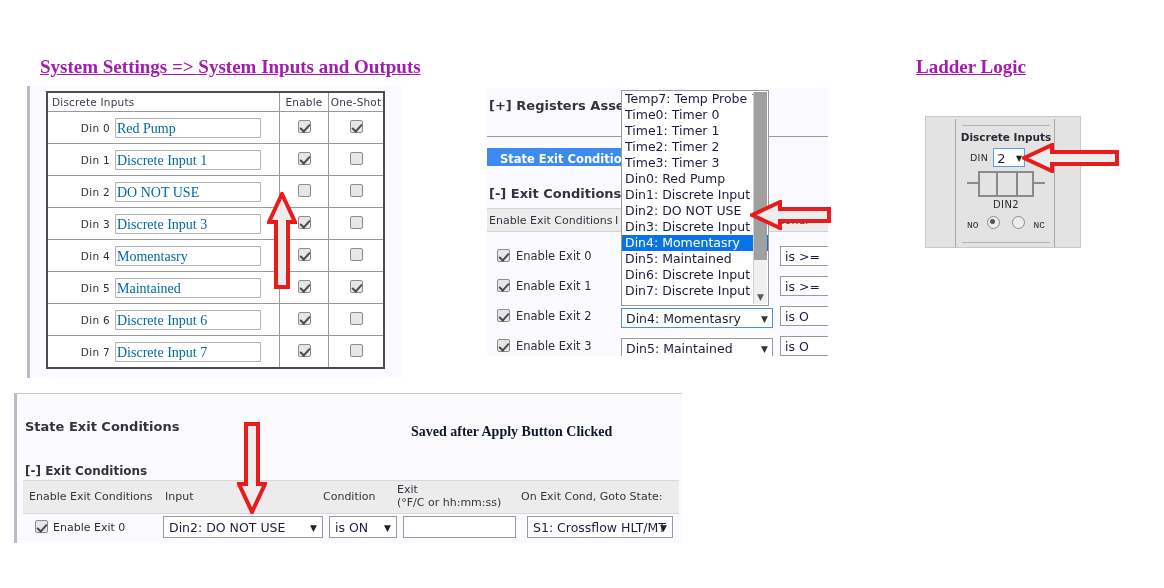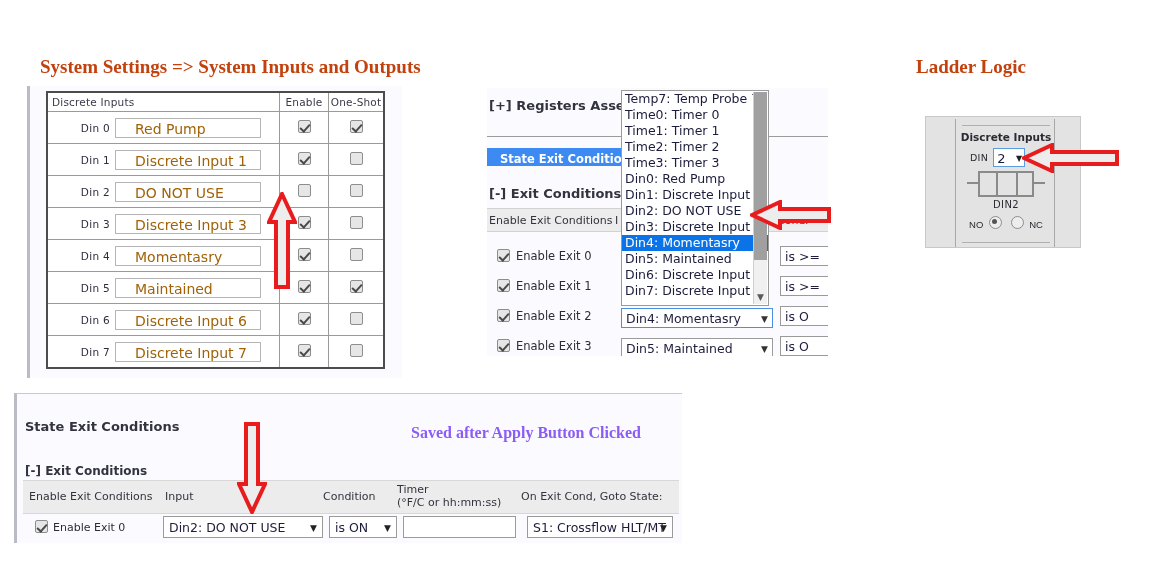--- a/index.html
+++ b/index.html
@@ -12,22 +12,23 @@
   }
   #root { position: relative; width: 1164px; height: 588px; background:#fff; }
 
   .abs { position: absolute; }
 
   
   .section-title {
     font-family: "Liberation Serif", "DejaVu Serif", serif;
     font-weight: bold;
     font-size: 19px;
-    color: #c2410c;
+    color: #a21caf;
     white-space: nowrap;
+    text-decoration: underline;
   }
 
   
   #panel-dio {
     left: 27px; top: 86px; width: 375px; height: 292px;
     background: #fbfbff;
     border-left: 3px solid #b9bcc4;
     box-sizing: border-box;
   }
   #dio-table {
@@ -68,26 +69,27 @@
     vertical-align: middle;
   }
   .din-input {
     display:inline-block;
     width: 146px;
     height: 20px;
     line-height: 20px;
     border: 1px solid #b5b5b5;
     background:#fff;
     font-size: 14px;
-    color:#a16207;
-    padding-left: 19px;
+    color:#0369a1;
+    padding-left: 1px;
     box-sizing: border-box;
     vertical-align: middle;
     overflow:hidden;
     white-space:nowrap;
+    font-family:Liberation Serif, serif;
   }
   .cb-cell { text-align:center; vertical-align:middle; }
 
   .cbx {
     display:inline-block;
     width: 13px; height: 13px;
     border: 1px solid #8d8d8d;
     background: #e6e6e6;
     border-radius: 2px;
     position: relative;
@@ -231,21 +233,21 @@
   #contact::before { left:-13px; }
   #contact::after  { right:-13px; }
   .contact-bar { position:absolute; top:0px; width:2px; height:22px; background:#8a8a8a; }
   #contact-bar-l { left: 16px; }
   #contact-bar-r { left: 36px; }
   #contact-label {
     position:absolute; left:0; top:80px; width:100px; text-align:center;
     font-family:"DejaVu Sans", sans-serif; font-size:10px; color:#2a2a33; letter-spacing:.4px;
   }
   #nonc { position:absolute; left:0; top:97px; width:100px; text-align:center;
-          font-family:Liberation Sans, sans-serif; font-size:9.5px; color:#2a2a33; }
+          font-family:Liberation Mono, monospace; font-size:9.5px; color:#2a2a33; }
   .radio {
     display:inline-block; width:11px; height:11px; border-radius:50%;
     border:1px solid #8d8d8d; background:#ededed; vertical-align:-1px; position:relative;
     margin:0 3px;
   }
   .radio.on::after {
     content:""; position:absolute; left:2px; top:2px; width:5px; height:5px;
     border-radius:50%; background:#555;
   }
 
@@ -256,21 +258,21 @@
     border-left: 3px solid #b9bcc4;
     border-top: 1px solid #c9c9c9;
     box-sizing:border-box;
   }
   #b-title {
     position:absolute; left:8px; top:25px;
     font-family:"DejaVu Sans", sans-serif; font-size:13px; font-weight:bold; color:#33333f;
   }
   #b-saved {
     position:absolute; left:394px; top:30px;
-    font-family:"Liberation Serif","DejaVu Serif", serif; font-size:16px; font-weight:bold; color:#8b5cf6;
+    font-family:"Liberation Serif","DejaVu Serif", serif; font-size:14px; font-weight:bold; color:#0f172a;
     white-space:nowrap;
   }
   #b-exitcond {
     position:absolute; left:8px; top:70px;
     font-family:"DejaVu Sans", sans-serif; font-size:12px; font-weight:bold; color:#33333f;
   }
   #b-colhead {
     position:absolute; left:6px; top:86px; width:656px; height:32px;
     background:#ececec; border-top:1px solid #d8d8d8; border-bottom:1px solid #d8d8d8;
   }
@@ -480,21 +482,21 @@
 
   <div class="abs" id="panel-bottom">
     <div id="b-title">State Exit Conditions</div>
     <div id="b-saved">Saved after Apply Button Clicked</div>
     <div id="b-exitcond">[-] Exit Conditions</div>
 
     <div id="b-colhead">
       <span class="b-ch" style="left:6px; top:10px;">Enable Exit Conditions</span>
       <span class="b-ch" style="left:142px; top:10px;">Input</span>
       <span class="b-ch" style="left:300px; top:10px;">Condition</span>
-      <span class="b-ch" style="left:374px; top:3px;">Timer</span>
+      <span class="b-ch" style="left:374px; top:3px;">Exit</span>
       <span class="b-ch" style="left:374px; top:16px;">(°F/C or hh:mm:ss)</span>
       <span class="b-ch" style="left:498px; top:10px;">On Exit Cond, Goto State:</span>
     </div>
 
     <div id="b-row">
       <span class="ck">
         <span class="cbx checked"></span><span>Enable Exit 0</span>
       </span>
 
       <span class="b-select" style="left:140px; width:160px;">

